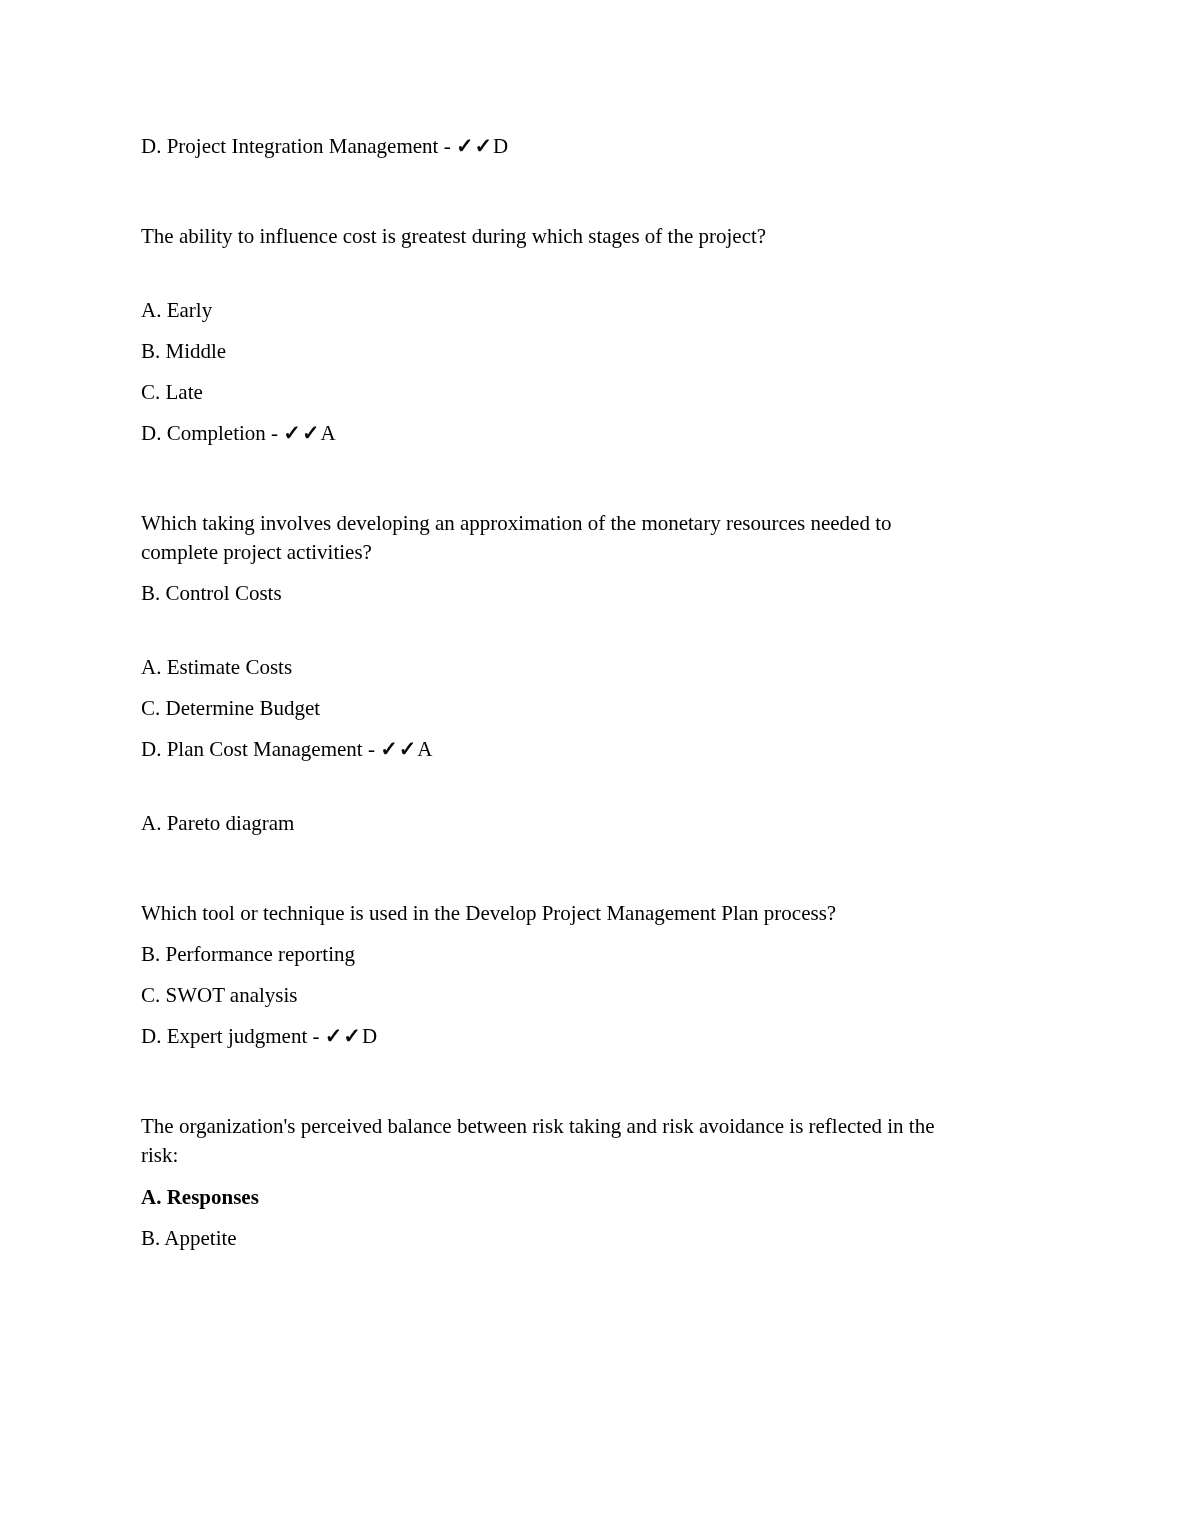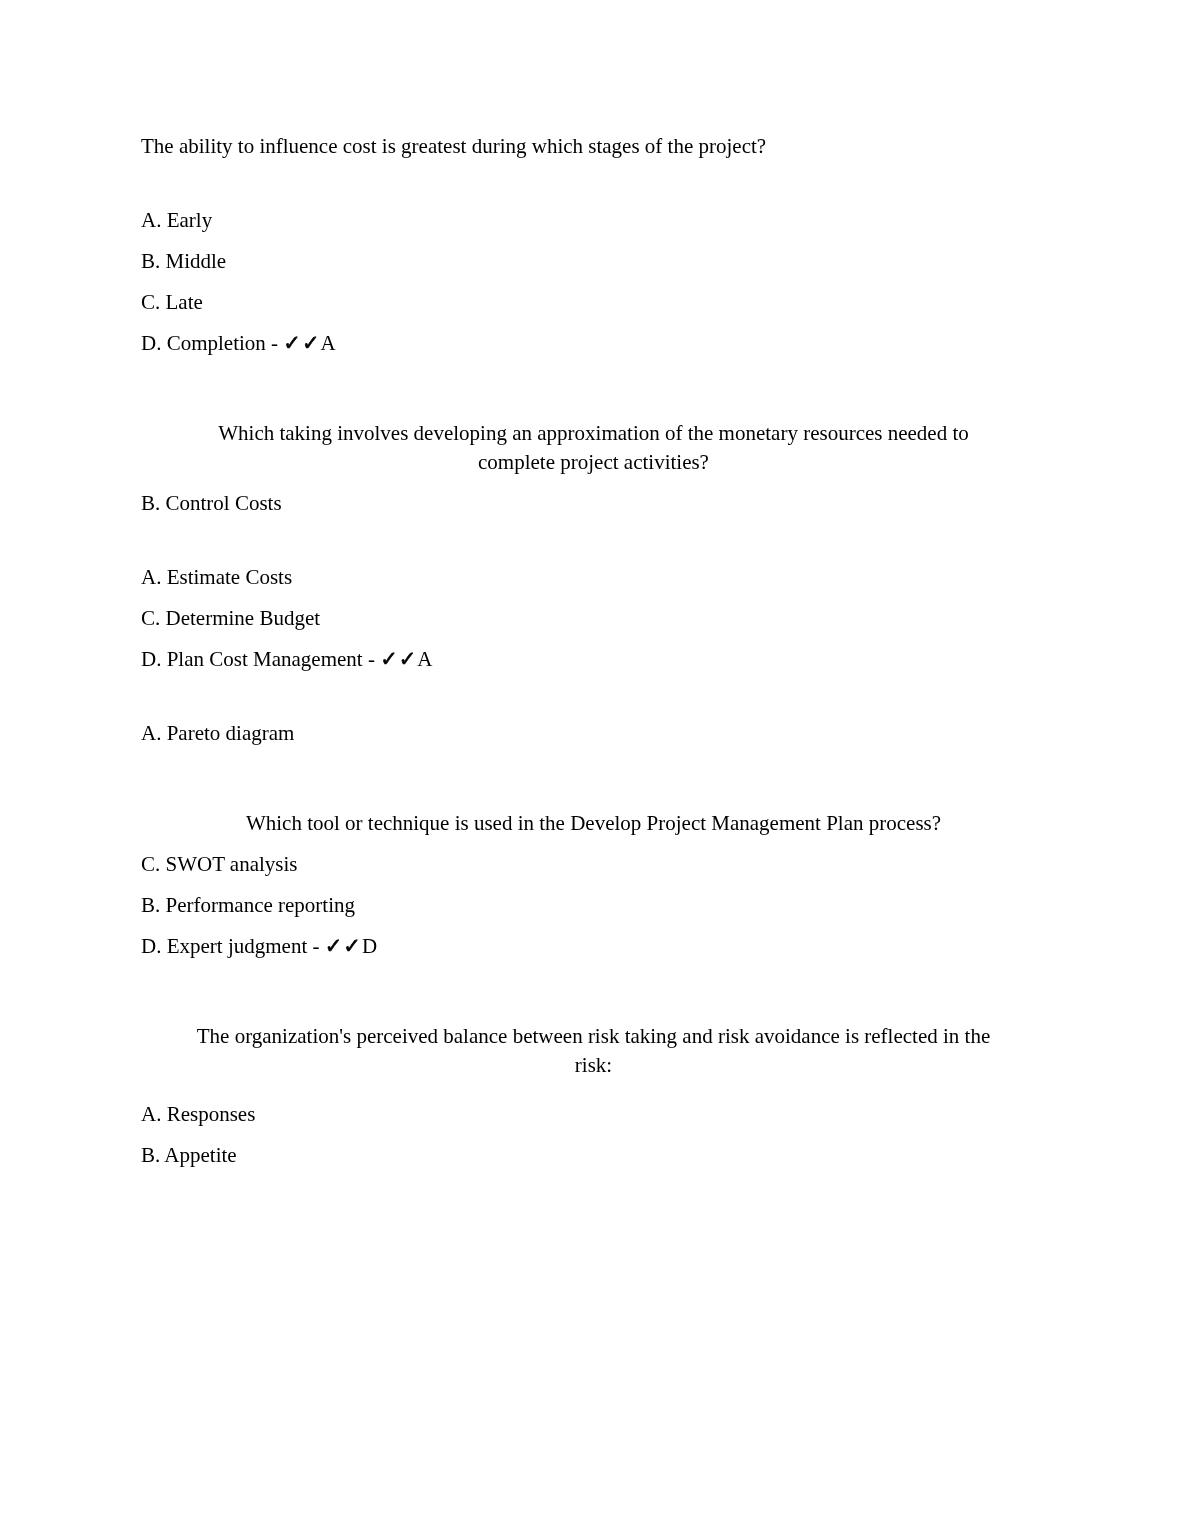--- a/index.html
+++ b/index.html
@@ -21,50 +21,51 @@
     overflow: hidden;
   }
   .para {
     margin: 0;
   }
   .para + .para {
     margin-top: 12px;
   }
   .para + .para.question {
     margin-top: 61px;
-    text-align: center;
   }
   .para + .para.option-first {
     margin-top: 45px;
   }
   .para + .para.option-first-tight {
-    margin-top: 20px;
+    margin-top: 13px;
+    font-weight: bold;
   }
   .marks {
     font-family: "DejaVu Sans", sans-serif;
     font-weight: 700;
     -webkit-text-stroke: 0.6px #000000;
     letter-spacing: 1px;
   }
 </style>
 </head>
 <body>
 
 <main class="page">
+    <div class="para option"><span>D. Project Integration Management - </span><span class="marks">✓✓</span><span>D</span></div>
     <div class="para question"><span>The ability to influence cost is greatest during which stages of the project?</span></div>
     <div class="para option option-first"><span>A. Early</span></div>
     <div class="para option"><span>B. Middle</span></div>
     <div class="para option"><span>C. Late</span></div>
     <div class="para option"><span>D. Completion - </span><span class="marks">✓✓</span><span>A</span></div>
     <div class="para question"><span>Which taking involves developing an approximation of the monetary resources needed to</span><br><span>complete project activities?</span></div>
     <div class="para option"><span>B. Control Costs</span></div>
     <div class="para option option-first"><span>A. Estimate Costs</span></div>
     <div class="para option"><span>C. Determine Budget</span></div>
     <div class="para option"><span>D. Plan Cost Management - </span><span class="marks">✓✓</span><span>A</span></div>
     <div class="para option option-first"><span>A. Pareto diagram</span></div>
     <div class="para question"><span>Which tool or technique is used in the Develop Project Management Plan process?</span></div>
+    <div class="para option"><span>B. Performance reporting</span></div>
     <div class="para option"><span>C. SWOT analysis</span></div>
-    <div class="para option"><span>B. Performance reporting</span></div>
     <div class="para option"><span>D. Expert judgment - </span><span class="marks">✓✓</span><span>D</span></div>
     <div class="para question"><span>The organization's perceived balance between risk taking and risk avoidance is reflected in the</span><br><span>risk:</span></div>
     <div class="para option option-first-tight"><span>A. Responses</span></div>
     <div class="para option"><span>B. Appetite</span></div>
   </main>
 
 </body></html>

